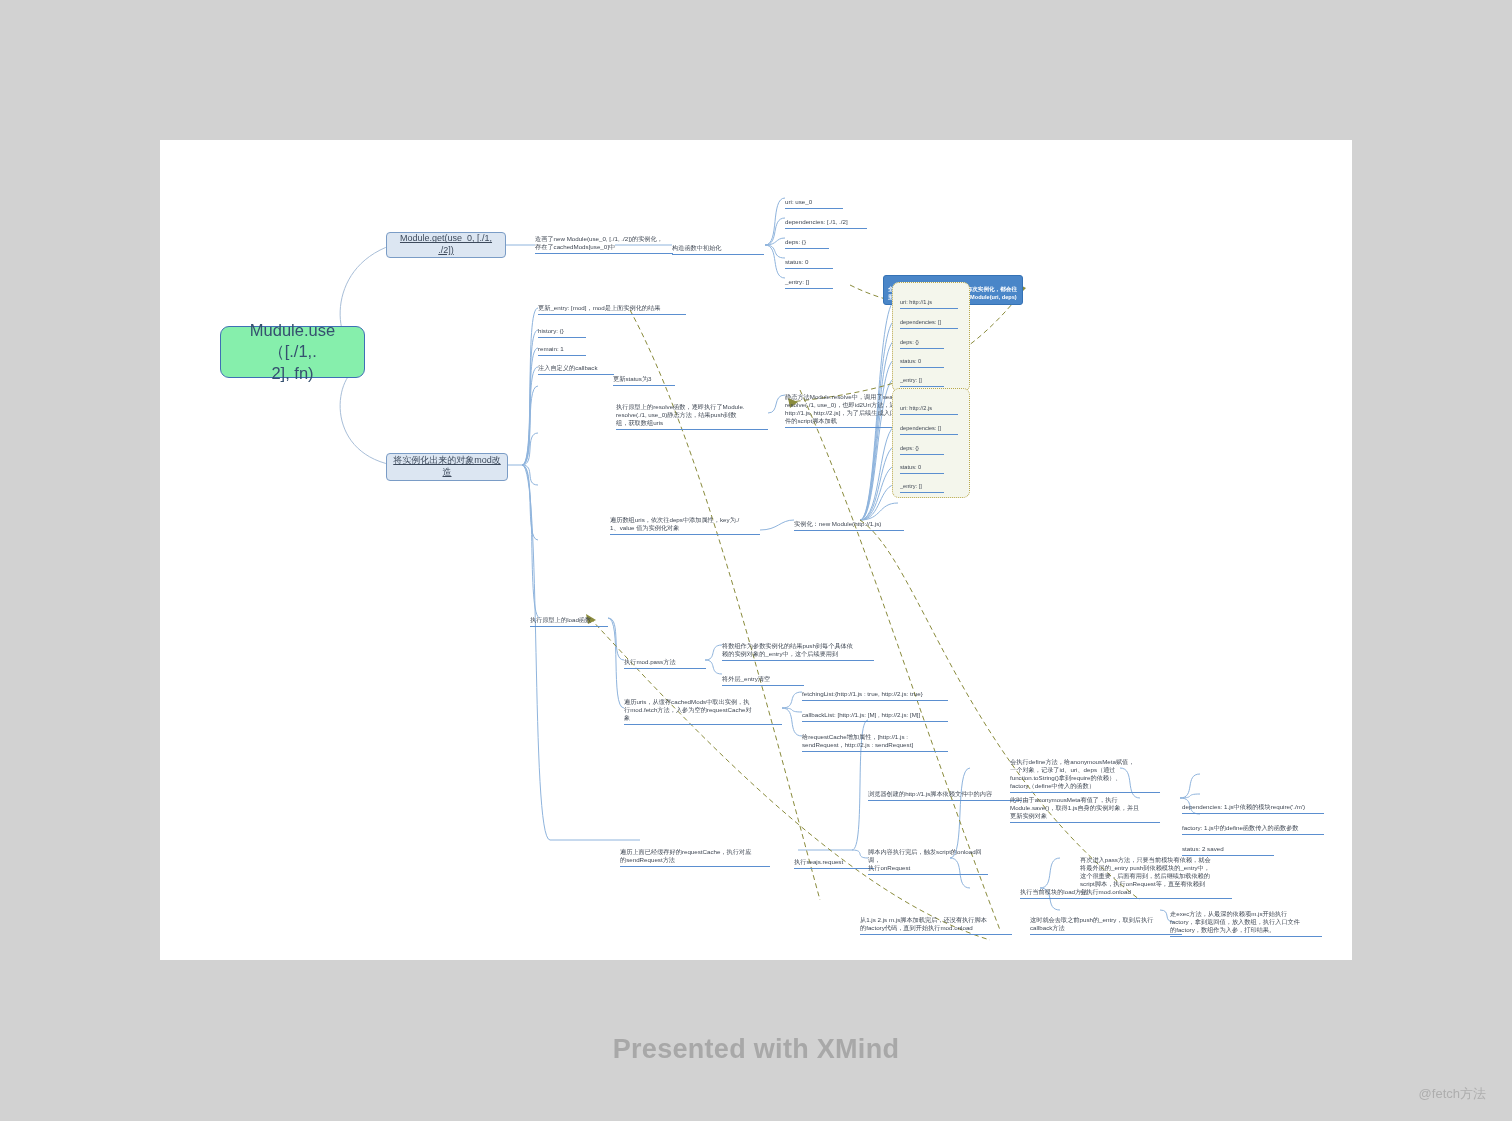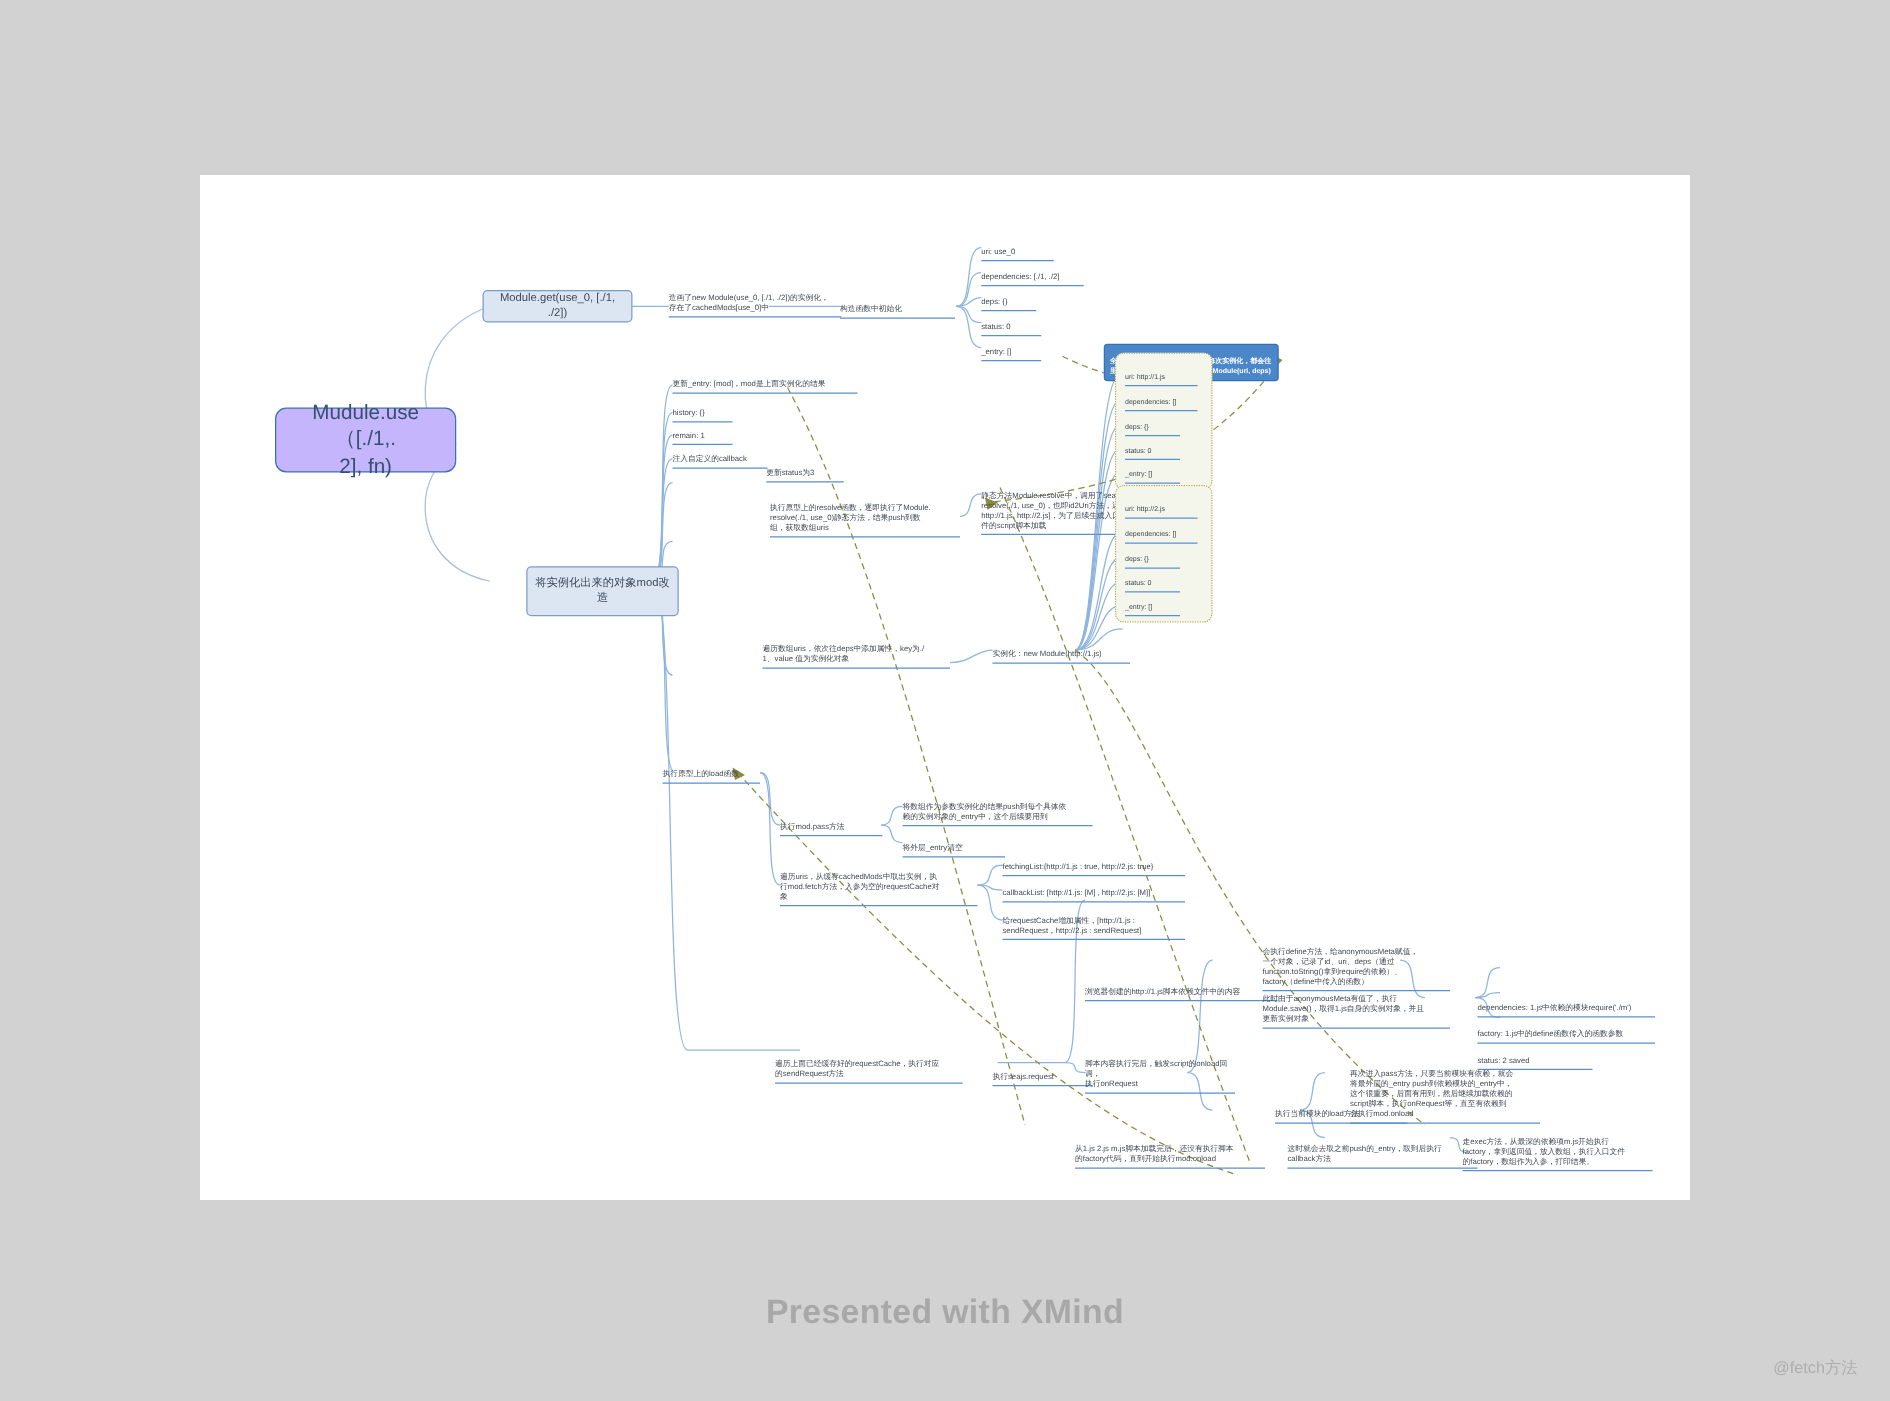--- a/index.html
+++ b/index.html
@@ -22,39 +22,40 @@
   }
   .node{
     position:absolute;
     box-sizing:border-box;
     color:#3c4450;
     line-height:1.28;
     white-space:pre-line;
   }
   
   .root{
-    background:#c4b5fd;
+    background:#86efac;
     border:1.5px solid #3f6fb5;
     border-radius:9px;
     color:#35506f;
     font-size:16.5px;
     text-align:center;
     display:flex;align-items:center;justify-content:center;
     padding:6px 8px;
   }
   
   .boxed{
     background:#dce6f2;
     border:1px solid #7a9cc6;
     border-radius:4px;
     font-size:9px;
     color:#3d4a5c;
     display:flex;align-items:center;justify-content:center;
     padding:3px 6px;
     text-align:center;
+    text-decoration:underline;
   }
   
   .ul{
     font-size:6.2px;
     color:#3f4753;
     padding-bottom:2px;
     border-bottom:1.4px solid #5b8fd0;
   }
   .ul.small{font-size:5.6px;}
   
@@ -204,21 +205,21 @@
     <span>deps: {}</span></div>
   <div class="node ul" style="left:625px;top:110px;width:48px;">
     <span>status: 0</span></div>
   <div class="node ul" style="left:625px;top:130px;width:48px;">
     <span>_entry: []</span></div>
 
   <div class="node callout" style="left:723px;top:135px;width:140px;">
     <span>全局有个cachedMods的对象，每次实例化，都会往里面添加对象key:uri,value:new Module(uri, deps)</span>
   </div>
 
-  <div class="node boxed" style="left:226px;top:313px;width:122px;height:40px;margin-left:35px;">
+  <div class="node boxed" style="left:226px;top:313px;width:122px;height:28px;">
     <span>将实例化出来的对象mod改造</span>
   </div>
 
   <div class="node ul" style="left:378px;top:156px;width:148px;">
     <span>更新_entry: [mod]，mod是上面实例化的结果</span></div>
   <div class="node ul" style="left:378px;top:179px;width:48px;">
     <span>history: {}</span></div>
   <div class="node ul" style="left:378px;top:197px;width:48px;">
     <span>remain: 1</span></div>
   <div class="node ul" style="left:378px;top:216px;width:76px;">

